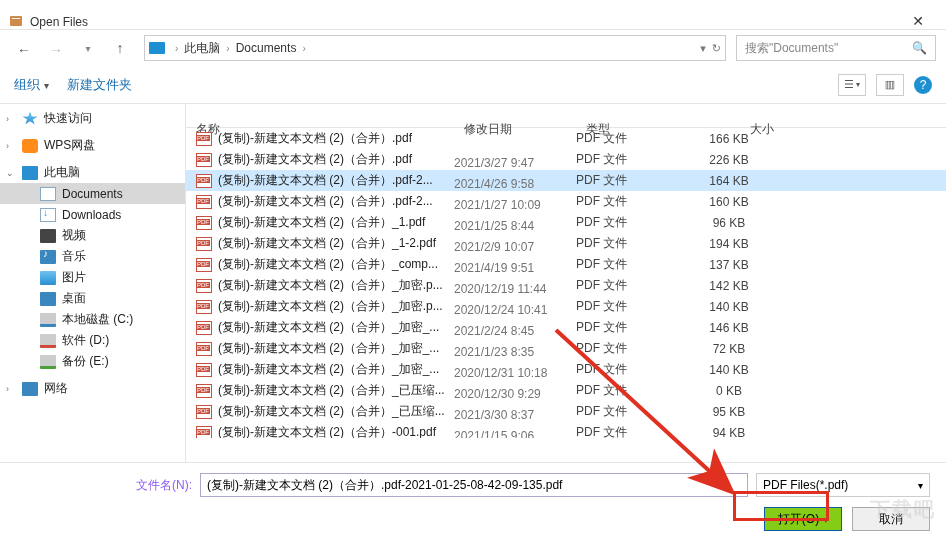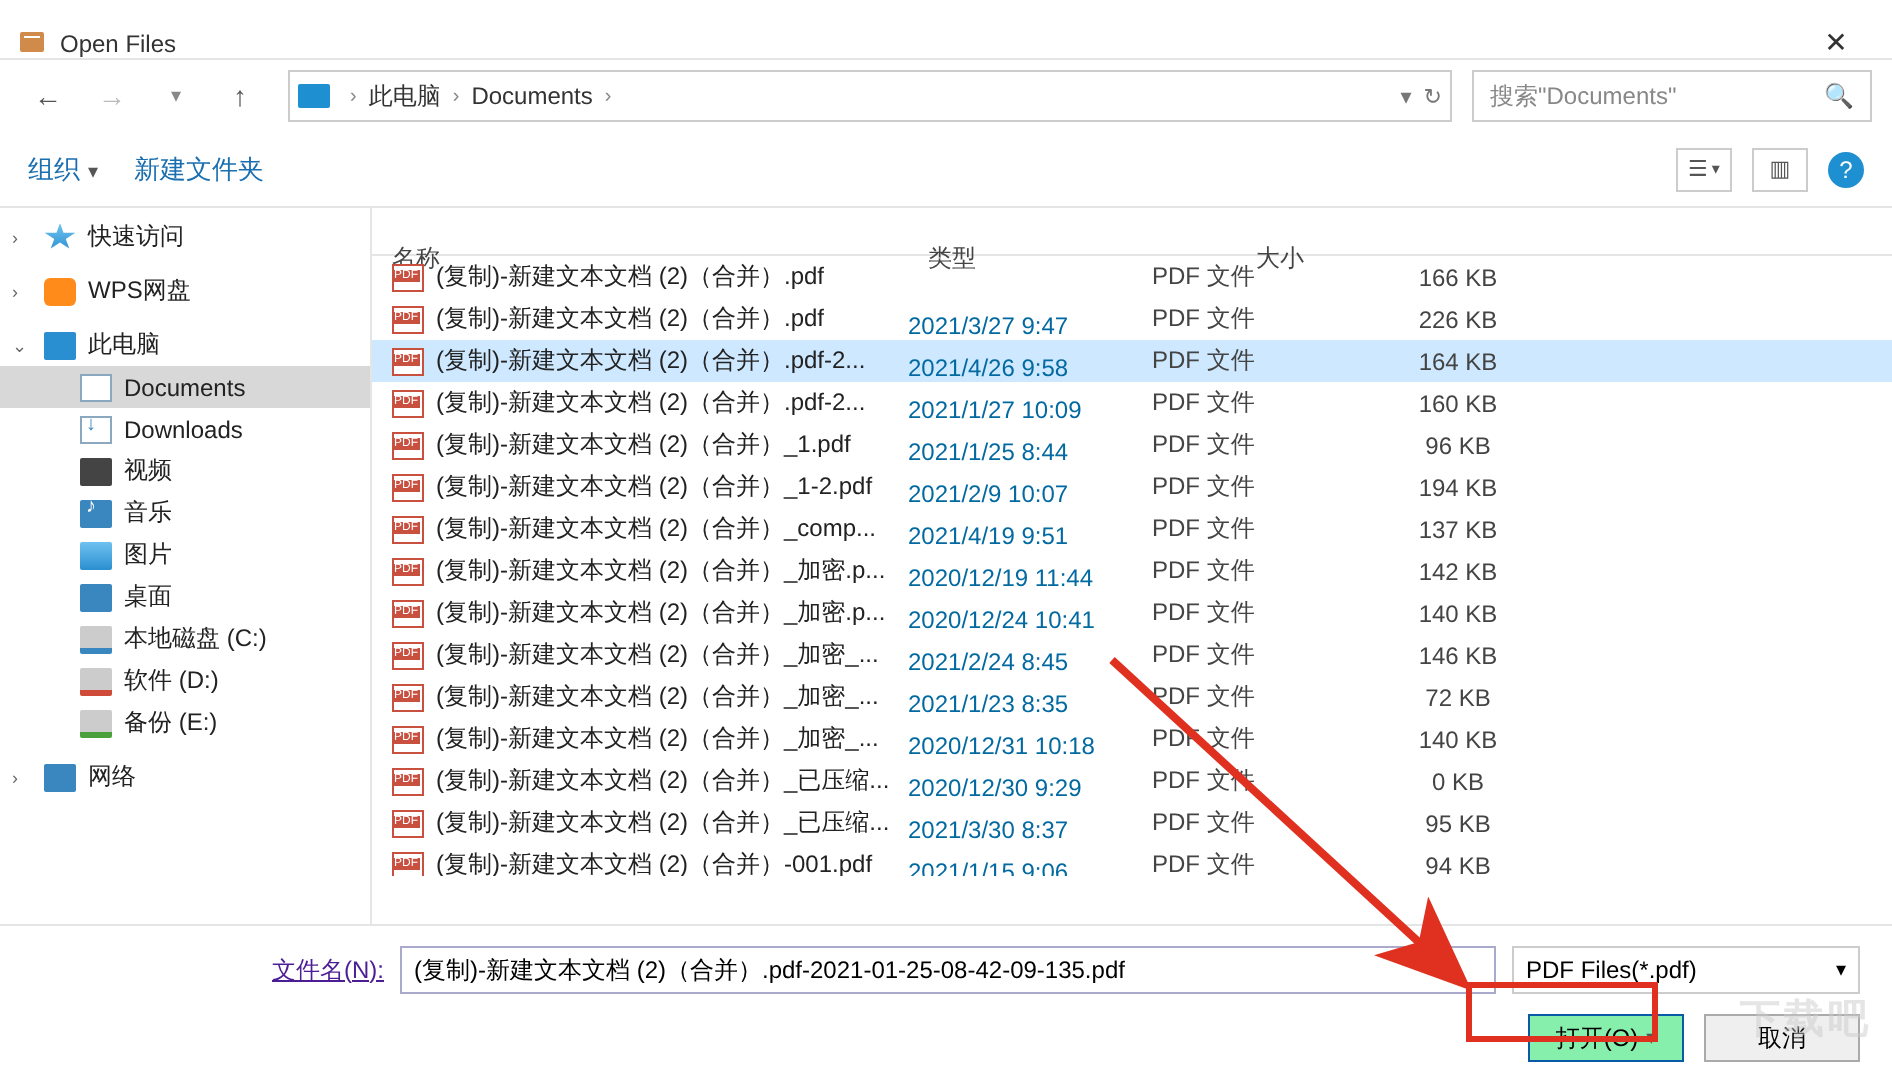--- a/index.html
+++ b/index.html
@@ -49,30 +49,30 @@
 .col-date { width: 122px; }
 .col-type { width: 108px; }
 .col-size { width: 120px; text-align: right; padding-right: 30px; }
 .rows { height: 310px; overflow: hidden; }
 .row { height: 21px; display: flex; align-items: center; font-size: 12px; color: #222; }
 .row.sel { background: #cde8ff; }
 .row .fic { width:16px; height:14px; margin-left:10px; margin-right:6px; background:#fff; border:1px solid #c94f3f; position:relative; }
 .row .fic::after { content:"PDF"; position:absolute; left:-1px; top:2px; font-size:6px; background:#c94f3f; color:#fff; padding:0 1px; }
 .row .c { padding-left: 0; white-space: nowrap; overflow: hidden; text-overflow: ellipsis; }
 .row .c-name { width: 236px; }
-.row .c-date { width: 122px; color:#0369a1;margin-top:48px;}
+.row .c-date { width: 122px; color:#737373;margin-top:48px;}
 .row .c-type { width: 108px; color:#444;}
 .row .c-size { width: 120px; text-align: center; padding-right: 30px; color:#444;}
 .footer { height: 70px; border-top: 1px solid #e5e5e5; padding: 10px 16px; display:flex; flex-direction:column; gap:10px; }
 .frow { display:flex; align-items:center; gap:8px; }
-.flabel { font-size:12px; color:#4c1d95; width: 70px; text-align:right; margin-left: 106px; text-decoration: underline;}
+.flabel { font-size:12px; color:#8b5cf6; width: 70px; text-align:right; margin-left: 106px;}
 .finput { flex:1; height:24px; border:1px solid #aac; padding:0 6px; font-size:12px; }
 .ftype { width:174px; height:24px; border:1px solid #ccc; padding:0 6px; font-size:12px; display:flex; align-items:center; justify-content:space-between;gap:16px;}
 .btn { width: 78px; height: 24px; border:1px solid #aaa; background:#efefef; font-size:12px; display:flex;align-items:center;justify-content:center; cursor:pointer;}
-.btn.primary { border:1px solid #0a5aa8; background:#86efac;text-align:center; }
+.btn.primary { border:1px solid #0a5aa8; background:#84cc16;text-align:center; }
 .btns { display:flex; gap:10px; margin-left:auto; }
 .watermark { position:absolute; right:10px; bottom:10px; font-size:20px; color:#ccc; font-weight:bold; letter-spacing:2px; opacity:0.5; pointer-events:none;}
 .arrow-overlay { position:absolute; pointer-events:none; }
 .redbox { position:absolute; border:3px solid #e03020; pointer-events:none; }
 .dropdown-caret { font-size:10px; color:#555; margin-left:4px;}
 .spacer6 { height:6px; }
 </style>
 </head>
 <body>
 
@@ -179,20 +179,21 @@
     <div class="item">
         <span class="chev">›</span>
         <span class="sb-icon ic-net"></span>
         <span>网络</span>
       </div>
   </div>
 
   <div class="listpane">
     <div class="listhdr">
       <div class="col col-name">名称</div>
+      <div class="col col-date">修改日期</div>
       <div class="col col-type">类型</div>
       <div class="col col-size">大小</div>
     </div>
     <div class="rows" id="rows">
         <div class="row">
           <span class="fic"></span>
           <span class="c c-name">(复制)-新建文本文档 (2)（合并）.pdf</span>
           <span class="c c-date">2021/3/27 9:47</span>
           <span class="c c-type">PDF 文件</span>
           <span class="c c-size">166 KB</span>

